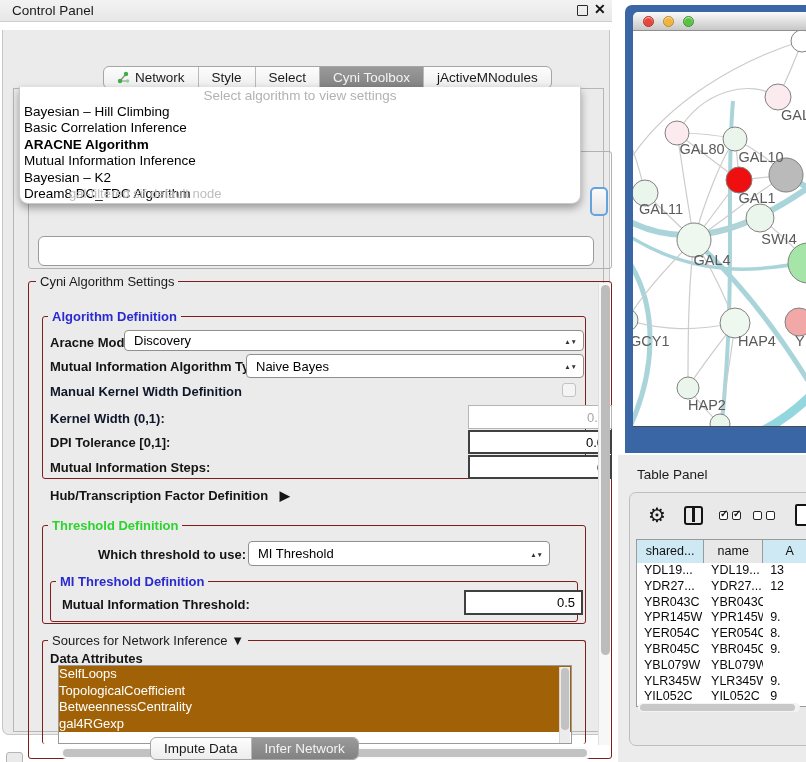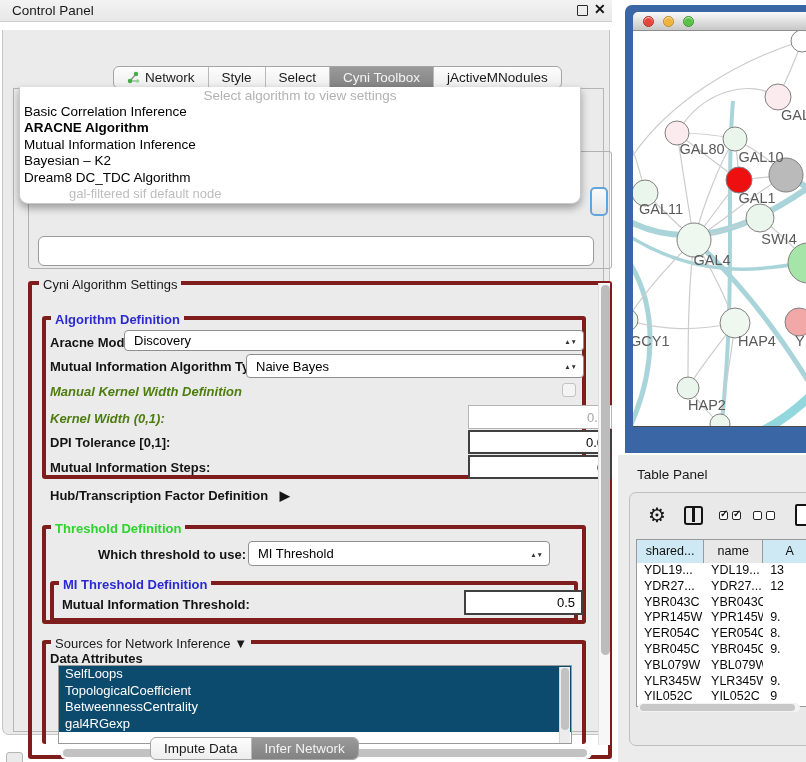--- a/index.html
+++ b/index.html
@@ -11,62 +11,62 @@
   #cp-title { position:absolute; left:12px; top:3px; font-size:13.5px; color:#1a1a1a; }
   #cp-float { position:absolute; left:577px; top:5px; width:11px; height:11px; border:1.7px solid #2a2a2a; border-radius:1px; }
   #cp-close { position:absolute; left:594px; top:1px; font-size:14px; font-weight:bold; color:#111; }
   #cp-body { position:absolute; left:2px; top:30px; width:608px; height:705px; background:#ebebeb; border:1px solid #c6c6c6; border-top:none; border-radius:0 0 7px 7px; }
 
   
   .tabstrip { position:absolute; display:flex; height:23px; border:1px solid #a5a5a5; border-radius:6px; overflow:hidden; background:linear-gradient(#fdfdfd,#ededed); }
   .tab { display:flex; align-items:center; gap:5px; padding:0 13px; font-size:13.5px; color:#1a1a1a; border-right:1px solid #b9b9b9; white-space:nowrap; }
   .tab:last-child { border-right:none; }
   .tab.sel { background:linear-gradient(#9a9a9a,#828282); color:#f3f3f3; }
-  #top-tabs { left:110px; top:36px; }
+  #top-tabs { left:100px; top:36px; }
   #bottom-tabs { left:147px; top:707px; }
 
   
   #content-box { position:absolute; left:10px; top:58px; width:591px; height:644px; border:1px solid #b6b6b6; background:#ebebeb; }
 
   
   #inf-grp { position:absolute; left:14px; top:62px; width:584px; height:118px; border:1px solid #b1b1b1; border-radius:3px; }
   #inf-combo-btn { position:absolute; left:576px; top:98px; width:18px; height:29px; border:2px solid #63a4dd; border-radius:5px; background:linear-gradient(#fbfbfb,#e4e4e4); }
   #net-combo { position:absolute; left:24px; top:147px; width:556px; height:30px; border:1px solid #9a9a9a; border-radius:6px; background:#fff; }
   #ghost-combo-text { position:absolute; left:66px; top:156px; font-size:13px; color:#bdbdbd; z-index:11; pointer-events:none; }
 
   
   #algo-dropdown { position:absolute; left:16px; top:57px; width:562px; height:117px; background:#ffffff; border:1px solid #c9c9c9; border-top:none; border-radius:0 0 9px 9px; box-shadow:0 4px 9px rgba(0,0,0,.35); z-index:10; }
   #algo-placeholder { position:relative; z-index:12; text-align:center; font-size:13.5px; color:#b2b2b2; height:17px; line-height:17px; }
   .algo-item { position:relative; z-index:12; height:16.4px; line-height:16.4px; padding-left:4px; font-size:13.5px; color:#000; }
   .algo-item.bold { font-weight:bold; }
 
   
-  .grp { position:absolute; border:4px solid #7f1d1d; border-radius:3px; }
+  .grp { position:absolute; border:1px solid #7f1d1d; border-radius:3px; }
   .grp-title { position:absolute; font-size:13px; background:#ebebeb; padding:0 4px; white-space:nowrap; }
   .t-black { color:#1a1a1a; }
   .t-blue  { color:#2a2ad0; }
   .t-green { color:#2ed32e; }
 
   .lbl { position:absolute; font-size:13px; font-weight:bold; color:#141414; white-space:nowrap; }
-  .lbl.dis { color:#4d7c0f;font-style:italic; }
+  .lbl.dis { color:#0f172a; }
 
   .combo { position:absolute; background:#fff; border:1px solid #8f8f8f; border-radius:4px; font-size:13px; color:#000; display:flex; align-items:center; padding-left:9px; }
   .combo .arrows { position:absolute; right:6px; top:50%; transform:translateY(-50%); display:flex; flex-direction:column; font-size:6.5px; line-height:5px; color:#333; }
 
   .field { position:absolute; background:#fff; font-size:13px; color:#000; display:flex; align-items:center; justify-content:flex-end; padding:0 6px;margin-left:30px; }
   .field.strong { border:2px solid #404040; }
   .field.dis { border:1px solid #b5b5b5; color:#a5a5a5; }
 
   #kernel-cb { position:absolute; left:548px; top:294px; width:14px; height:14px; border:1.5px solid #c3c3c3; border-radius:3px; background:#f4f4f4; }
 
   .tri { font-size:13px; }
 
   
   #attr-list { position:absolute; left:44px; top:576px; width:514px; height:79px; background:#fff; border:1px solid #9a9a9a; overflow:hidden; }
-  .attr-item { height:16.5px; line-height:16.5px; padding-left:6px; font-size:13px; color:#fff; background:#0c4a6e; width:587px; }
+  .attr-item { height:16.5px; line-height:16.5px; font-size:13px; color:#fff; background:#a16207; width:587px; }
   #attr-vscroll { position:absolute; right:1px; top:1px; width:11px; height:76px; background:#ececec; border-left:1px solid #d5d5d5; }
   #attr-vthumb { position:absolute; left:1px; top:1px; width:8px; height:62px; background:#c2c2c2; border-radius:4px; }
 
   
   #set-vscroll { position:absolute; left:584px; top:194px; width:12px; height:462px; background:#f7f7f7; border-left:1px solid #e0e0e0; }
   #set-vthumb { position:absolute; left:1.5px; top:2px; width:9px; height:370px; background:#bcbcbc; border-radius:5px; }
   #set-hscroll { position:absolute; left:46px; top:658px; width:532px; height:12px; background:#fbfbfb; border-radius:6px; }
   #set-hthumb { position:absolute; left:3px; top:2px; width:524px; height:8px; background:#c2c2c2; border-radius:4px; }
 
   #cp-mini-icon { position:absolute; left:6px; top:752px; width:17px; height:14px; border:1.5px solid #b5b5b5; border-radius:3px; background:#eaeaea; }
@@ -221,20 +221,21 @@
         </div>
       <div id="set-hscroll">
           <div id="set-hthumb"></div>
         </div>
 
     </div>
 
     <div id="algo-dropdown">
       <div id="algo-placeholder">Select algorithm to view settings</div>
       <div id="algo-items">
+          <div class="algo-item">Bayesian – Hill Climbing</div>
           <div class="algo-item">Basic Correlation Inference</div>
           <div class="algo-item bold">ARACNE Algorithm</div>
           <div class="algo-item">Mutual Information Inference</div>
           <div class="algo-item">Bayesian – K2</div>
           <div class="algo-item">Dream8 DC_TDC Algorithm</div>
         </div>
     </div>
     <div id="ghost-combo-text">gal-filtered sif default node</div>
 
     <div id="bottom-tabs" class="tabstrip">

